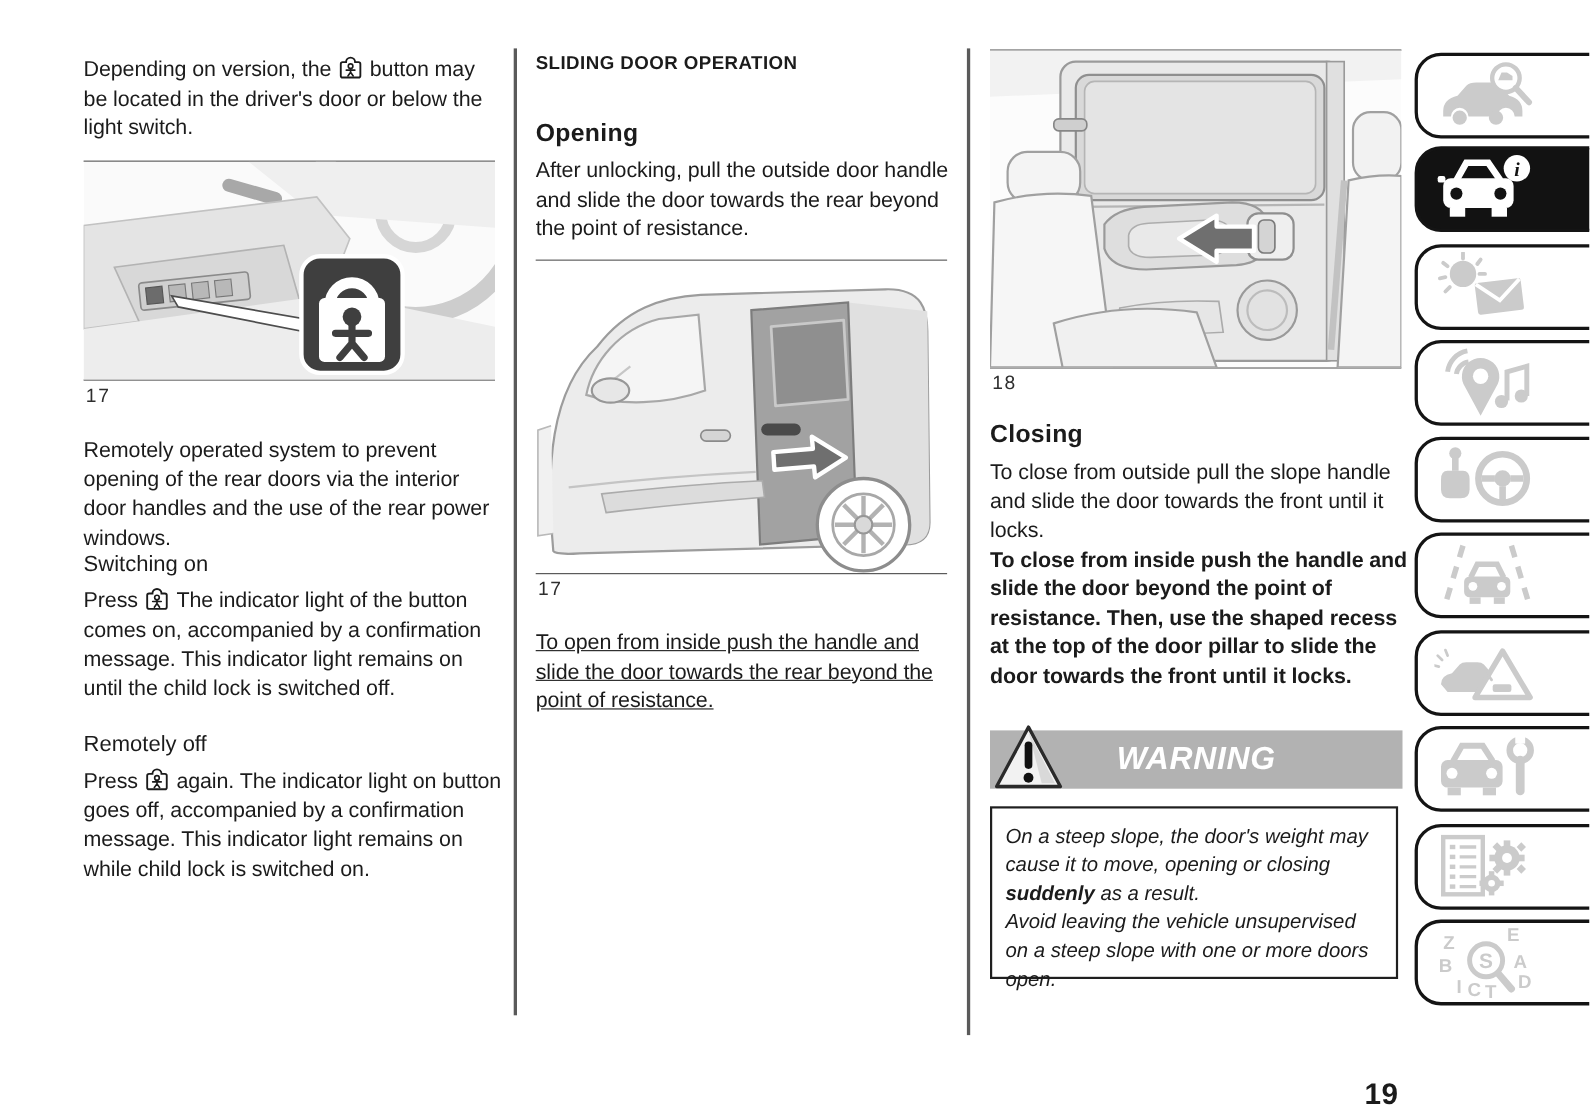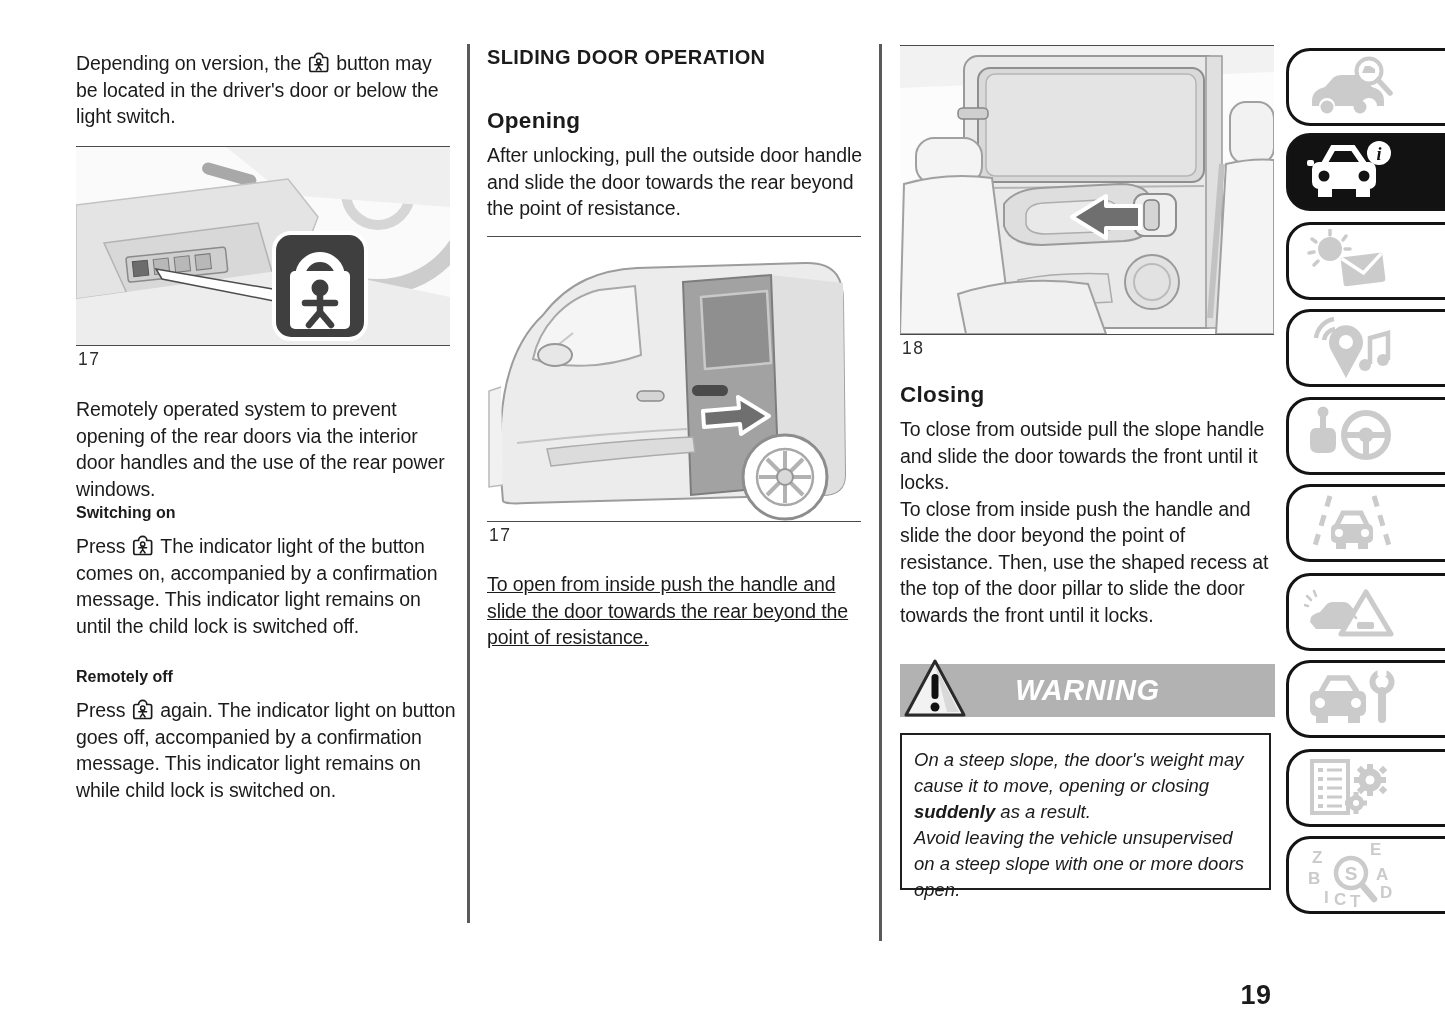--- a/index.html
+++ b/index.html
@@ -1,21 +1,21 @@
 <!DOCTYPE html>
 <html><head>
 <meta charset="utf-8">
 <style>
   html,body{margin:0;padding:0;background:#fff;}
   .page{position:relative;width:1445px;height:1018px;background:#ffffff;overflow:hidden;
         font-family:"Liberation Sans",sans-serif;color:#1b1b1b;}
   .abs{position:absolute;}
   .body-text{font-size:19.5px;line-height:26.5px;letter-spacing:-0.1px;}
-  .bold-head{font-weight:bold;font-size:16px;line-height:26px;}
-  .section-title{font-weight:bold;font-size:20px;line-height:27.5px;letter-spacing:0.4px;}
+  .bold-head{font-weight:normal;font-size:20px;line-height:26px;}
+  .section-title{font-weight:bold;font-size:17px;line-height:27.5px;letter-spacing:0.4px;}
   .sub-title{font-weight:bold;font-size:22.5px;letter-spacing:0.3px;}
   .rule{border:0;border-top:1.5px solid #4a4a4a;margin:0;}
   .fig-label{font-size:17.5px;color:#2e2e2e;letter-spacing:1.5px;padding:3px 0 0 2px;}
   .divider{position:absolute;width:2.5px;background:#5a5a5a;}
   .ilock{display:inline-block;width:25px;height:23px;vertical-align:-4px;margin:0 5px;}
   .warn-bar{position:absolute;background:#b2b2b2;height:53px;}
   .warn-label{color:#ffffff;font-weight:bold;font-style:italic;font-size:29px;
               letter-spacing:0.6px;text-align:center;line-height:53px;}
   .warn-tri{position:absolute;left:3px;top:-7px;}
   .warn-box{position:absolute;border:2.5px solid #1f1f1f;background:#fff;
@@ -154,21 +154,21 @@
       <path d="M326 118 Q352 112 374 114 L374 288 H316 Z" fill="#f4f4f4" stroke="#a0a0a0" stroke-width="2"></path>
       <line x1="322" y1="118" x2="310" y2="272" stroke="#c2c2c2" stroke-width="6"></line>
     </svg>
     <hr class="rule">
     <div class="fig-label">18</div>
   </div>
 
   <div class="abs sub-title" style="left:900px;top:382px;width:330px;">Closing</div>
   <div class="abs body-text" style="left:900px;top:416px;width:380px;">
     <span style="display:block;">To close from outside pull the slope handle and slide the door towards the front until it locks.</span>
-    <span style="display:block;">To close from inside push the handle and slide the door beyond the point of resistance. Then, use the shaped recess at the top of the door pillar to slide the door towards the front until it locks.</span>
+    <span style="display:block;font-weight:bold;">To close from inside push the handle and slide the door beyond the point of resistance. Then, use the shaped recess at the top of the door pillar to slide the door towards the front until it locks.</span>
   </div>
 
   <div class="warn-bar" style="left:900px;top:664px;width:375px;">
     <div class="warn-label">WARNING</div>
     <span class="warn-tri">
       <svg width="64" height="66" viewBox="0 0 64 66">
         <polygon points="32,4 61,58 3,58" fill="#f2f2f2" stroke="#2a2a2a" stroke-width="3" stroke-linejoin="round"></polygon>
         <polygon points="32,8 56,55 44,55" fill="#d9d9d9"></polygon>
         <rect x="28.5" y="17" width="7" height="25" rx="3.5" fill="#111"></rect>
         <circle cx="32" cy="50" r="4.5" fill="#111"></circle>

